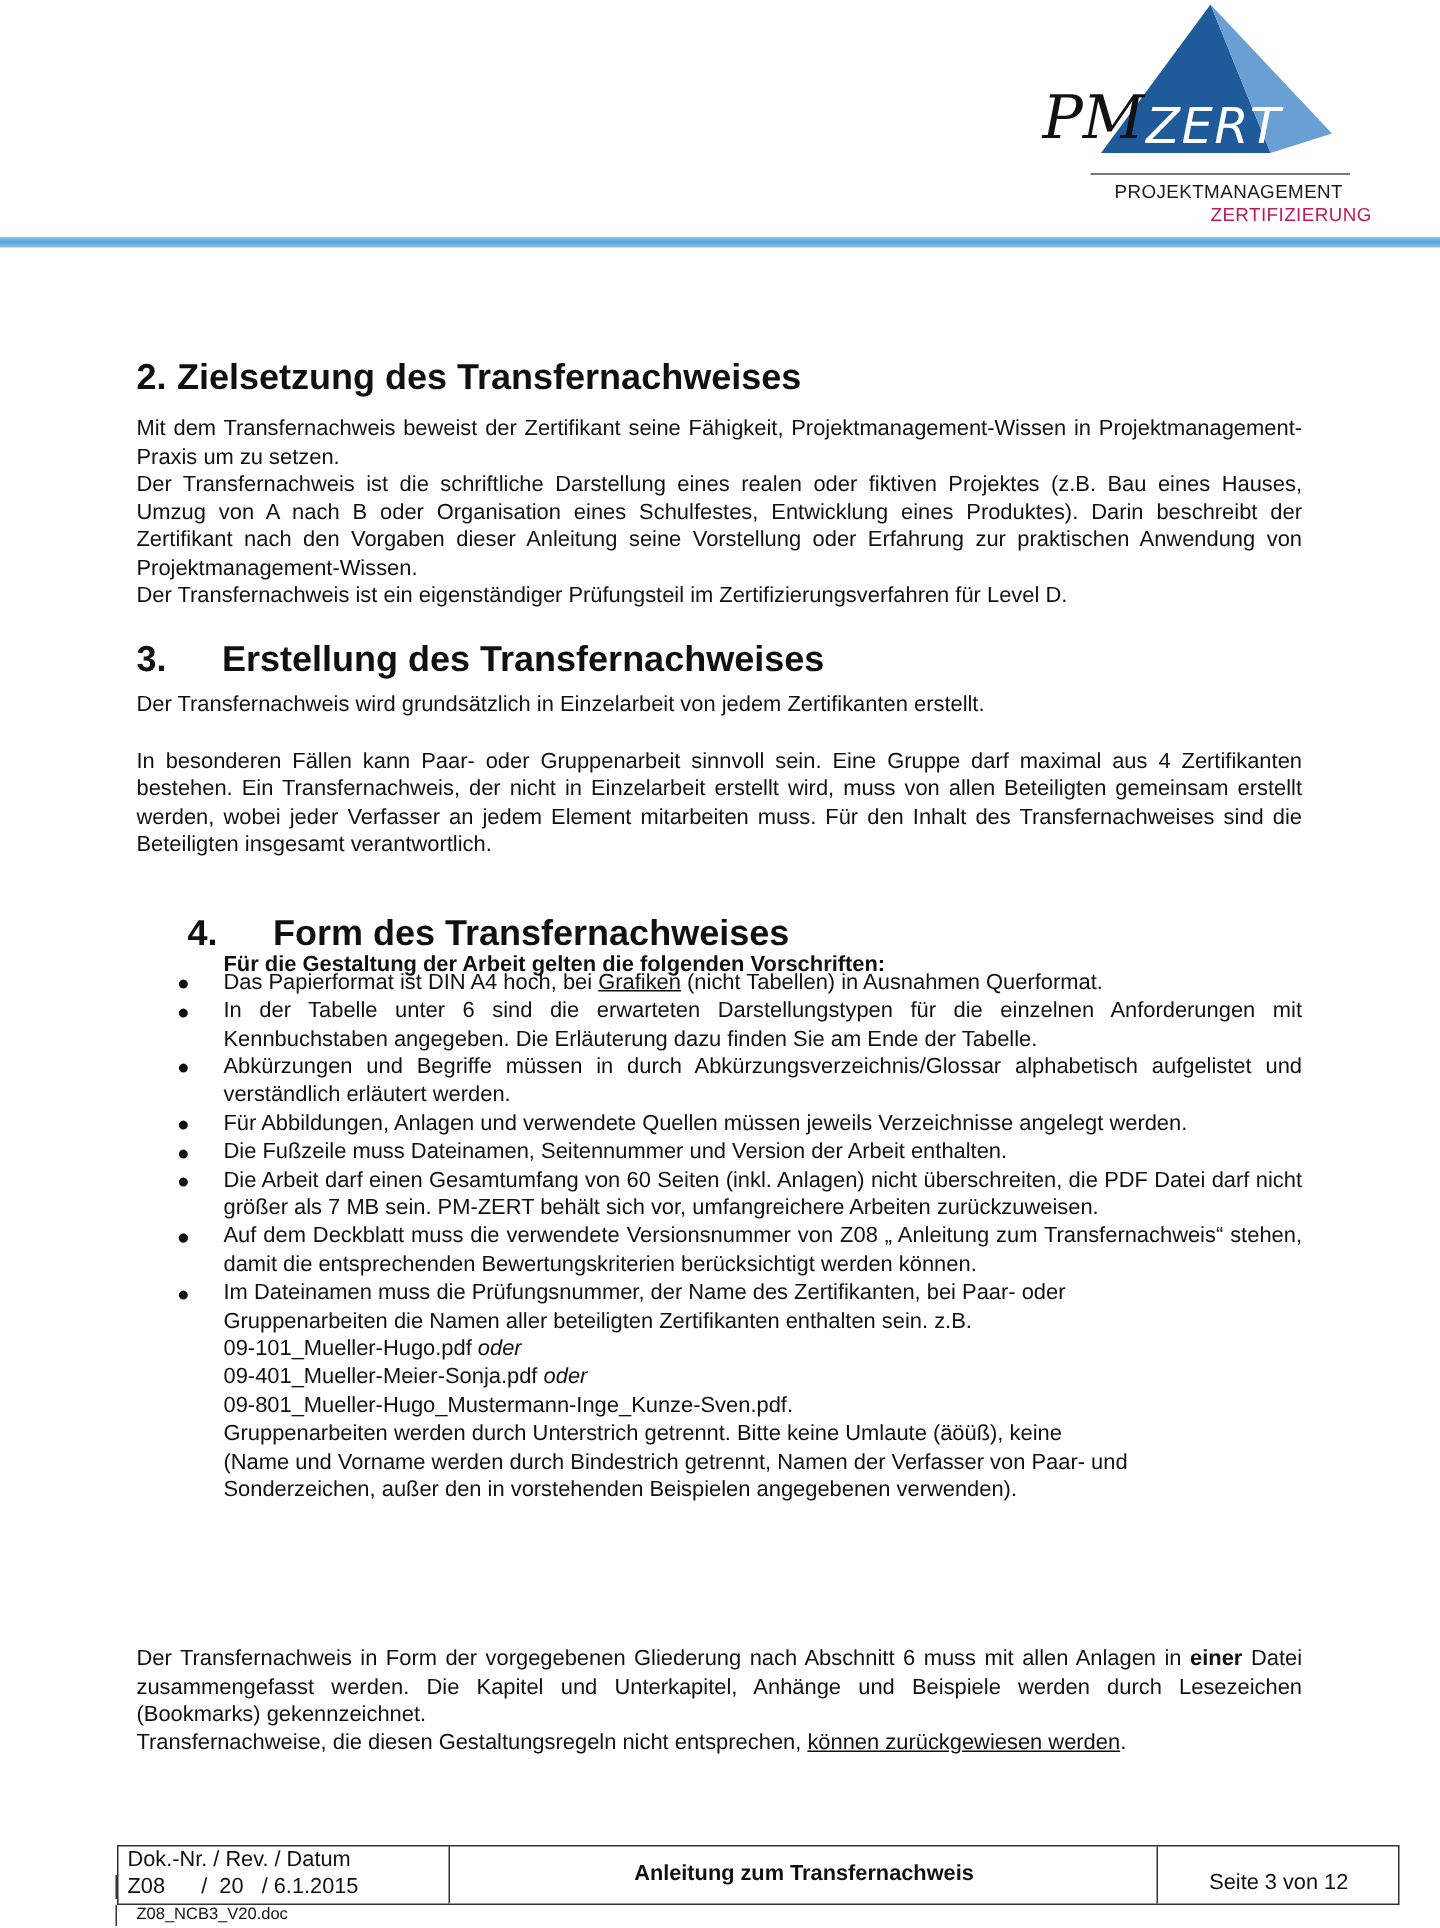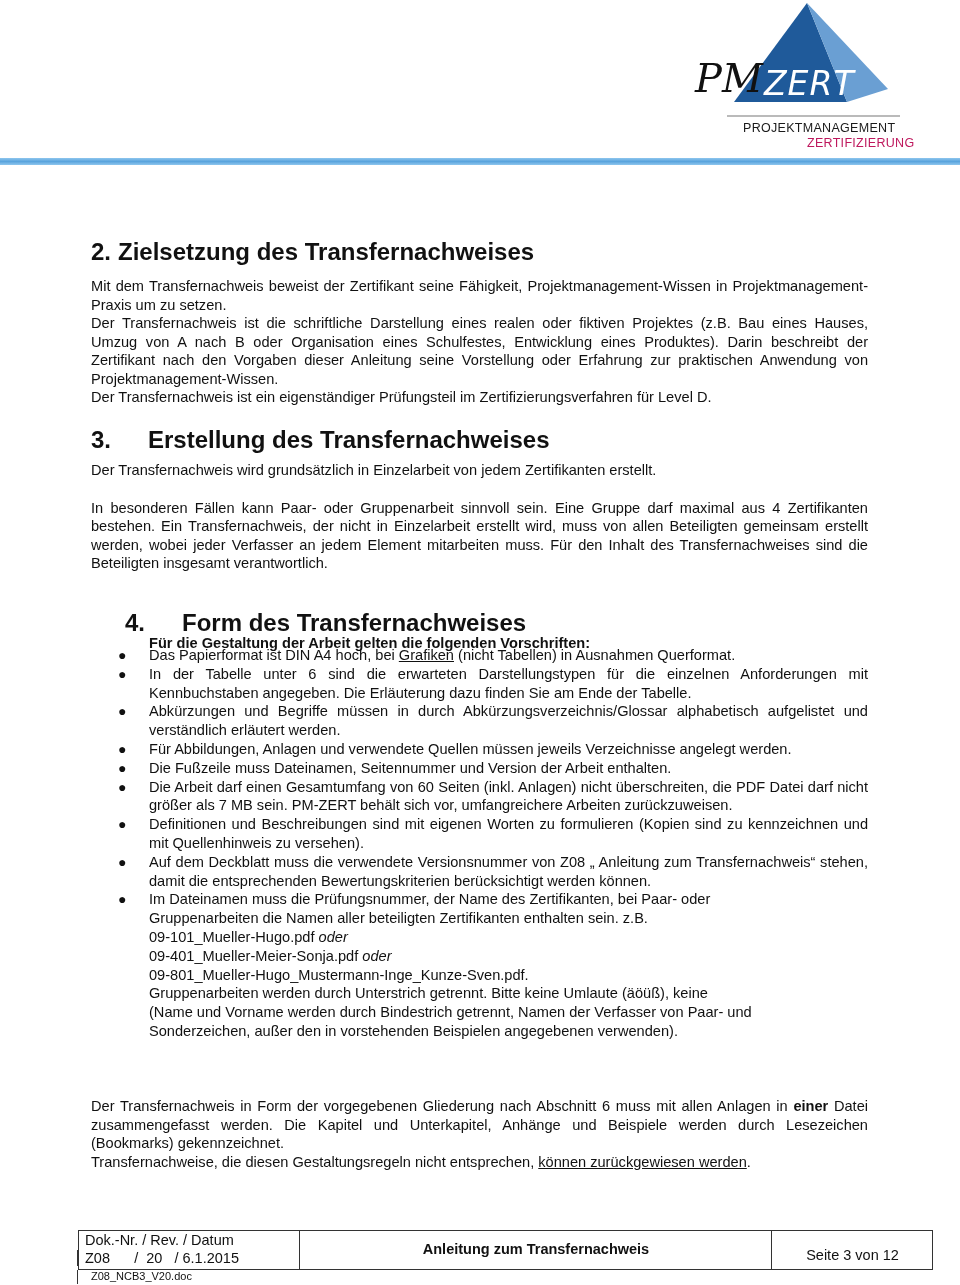--- a/index.html
+++ b/index.html
@@ -115,21 +115,20 @@
   <li>
     <span class="bullet">●</span>
     <span>Die Fußzeile muss Dateinamen, Seitennummer und Version der Arbeit enthalten.</span>
   </li>
   <li>
     <span class="bullet">●</span>
     <span>Die Arbeit darf einen Gesamtumfang von 60 Seiten (inkl. Anlagen) nicht überschreiten, die PDF Datei darf nicht größer als 7 MB sein. PM-ZERT behält sich vor, umfangreichere Arbeiten zurückzuweisen.</span>
   </li>
   <li>
     <span class="bullet">●</span>
-    <span>Definitionen und Beschreibungen sind mit eigenen Worten zu formulieren (Kopien sind zu kennzeichnen und mit  Quellenhinweis  zu versehen).</span>
   </li>
   <li>
     <span class="bullet">●</span>
     <span>Auf dem Deckblatt muss die verwendete Versionsnummer von Z08 „ Anleitung zum Transfernachweis“ stehen, damit die entsprechenden Bewertungskriterien berücksichtigt werden können.</span>
   </li>
   <li style="text-align:left;">
     <span class="bullet">●</span>
     <span class="line">Im Dateinamen muss die Prüfungsnummer, der Name des Zertifikanten, bei  Paar- oder</span>
     <span class="line">Gruppenarbeiten die Namen aller beteiligten Zertifikanten enthalten sein. z.B.</span>
     <span class="line"><span>09-101_Mueller-Hugo.pdf</span><i> oder</i></span>

